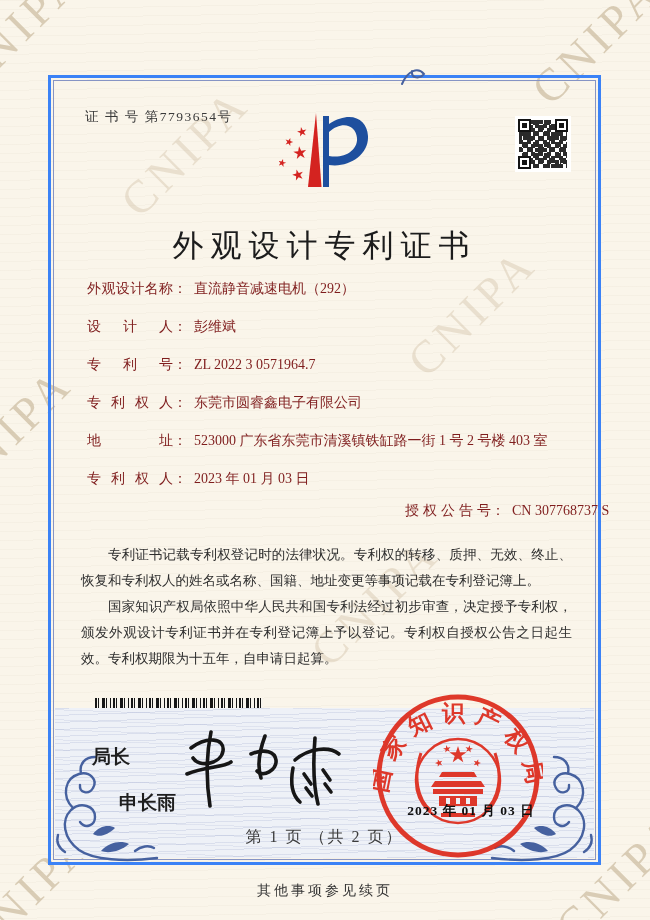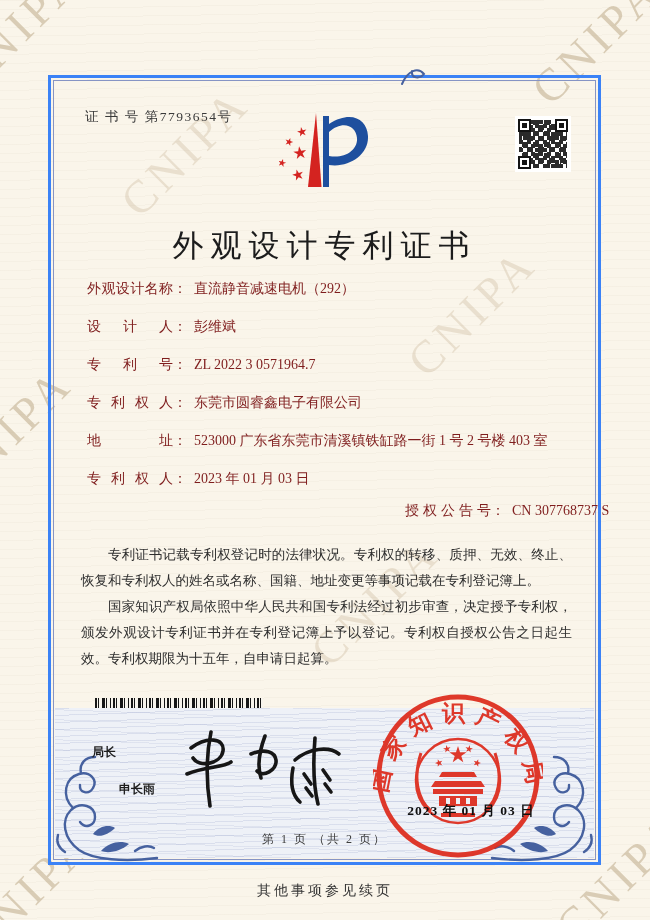--- a/index.html
+++ b/index.html
@@ -52,31 +52,31 @@
         #161616 7px 10px,#f7f4ec 10px 11px,#161616 11px 12px,#f7f4ec 12px 15px,
         #161616 15px 16px,#f7f4ec 16px 18px);}
   
   .band{position:absolute;left:4px;right:4px;bottom:4px;height:150px;background:#eef1f7;
      overflow:visible;}
   .band::before{content:"";position:absolute;inset:0;
      background:
        repeating-linear-gradient(178deg,rgba(110,125,180,.16) 0 1px,transparent 1px 7px),
        repeating-linear-gradient(182deg,rgba(110,125,180,.12) 0 1px,transparent 1px 10px);}
   .director{position:absolute;left:37px;top:36px;z-index:3;
-     font-family:"Liberation Sans","DejaVu Sans",sans-serif;font-size:12px;font-weight:600;color:#1f1f1f;}
+     font-family:"Liberation Sans","DejaVu Sans",sans-serif;font-size:19px;font-weight:600;color:#1f1f1f;}
   .director .name{margin-top:20px;margin-left:27px;}
   .sig{position:absolute;left:118px;top:10px;z-index:3;}
   .corner{position:absolute;bottom:-6px;z-index:2;}
   .corner.left{left:-6px;}
   .corner.right{right:-6px;transform:scaleX(-1);}
   .seal{position:absolute;left:318px;top:-17px;width:170px;height:170px;z-index:4;opacity:.93;}
   .seal-date{position:absolute;left:336px;top:94px;width:160px;z-index:5;
      font-size:13.5px;font-weight:700;letter-spacing:1px;color:#101010;text-align:center;}
   .page-num{position:absolute;left:0;right:0;bottom:10px;text-align:center;z-index:3;
-     font-size:12px;letter-spacing:2px;color:#3c3c3c;}
+     font-size:16px;letter-spacing:2px;color:#3c3c3c;}
   
   .top-curl{position:absolute;left:349px;top:-14px;}
   
   .cont-note{position:absolute;left:0;right:0;top:882px;text-align:center;z-index:1;
      font-size:14px;letter-spacing:3px;color:#343434;}
 </style>
 </head>
 <body>
 
 <div class="page">

